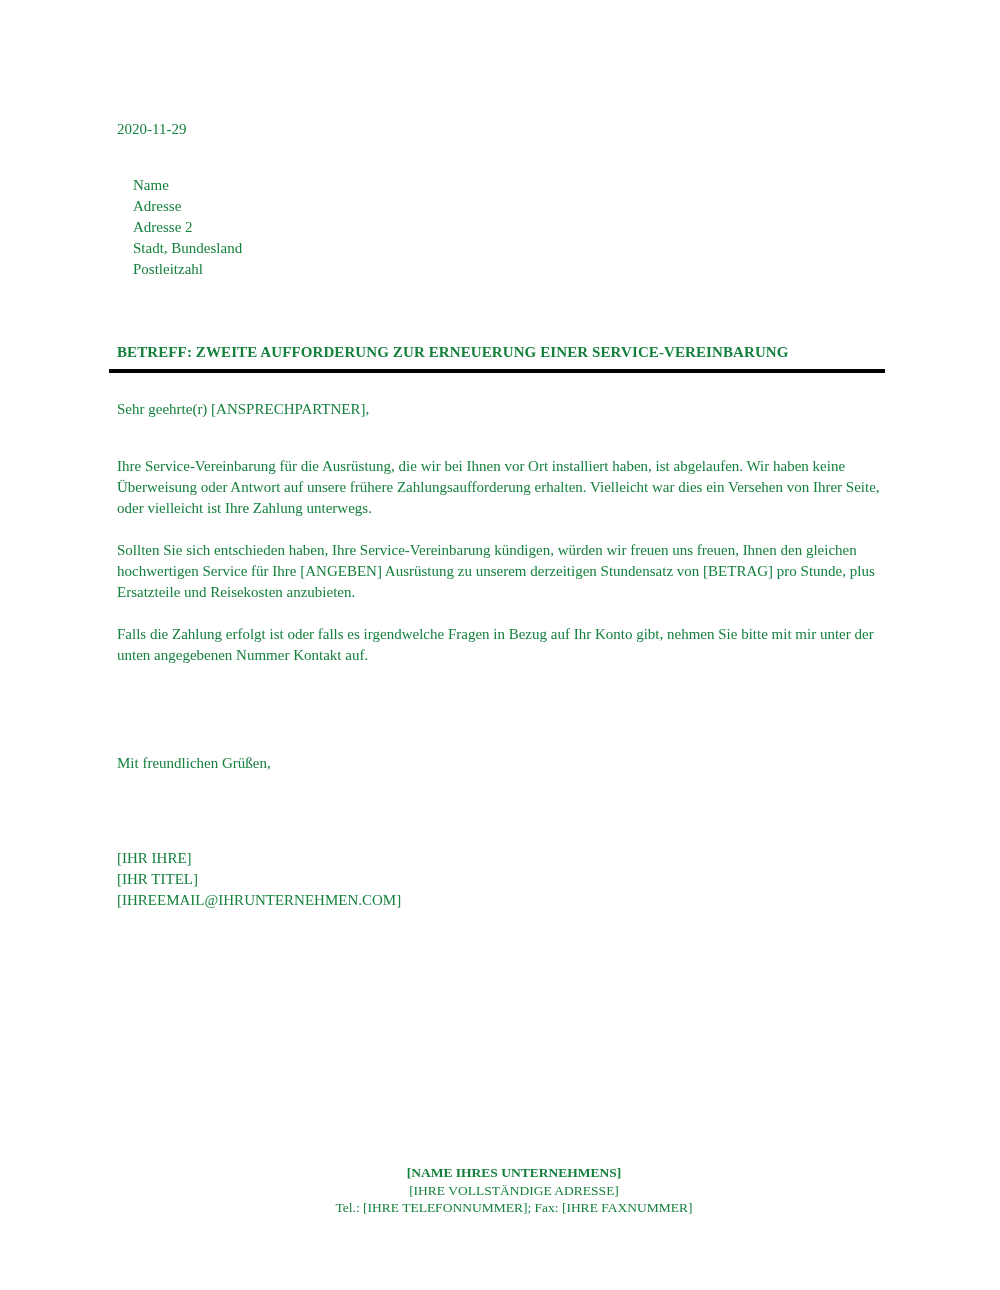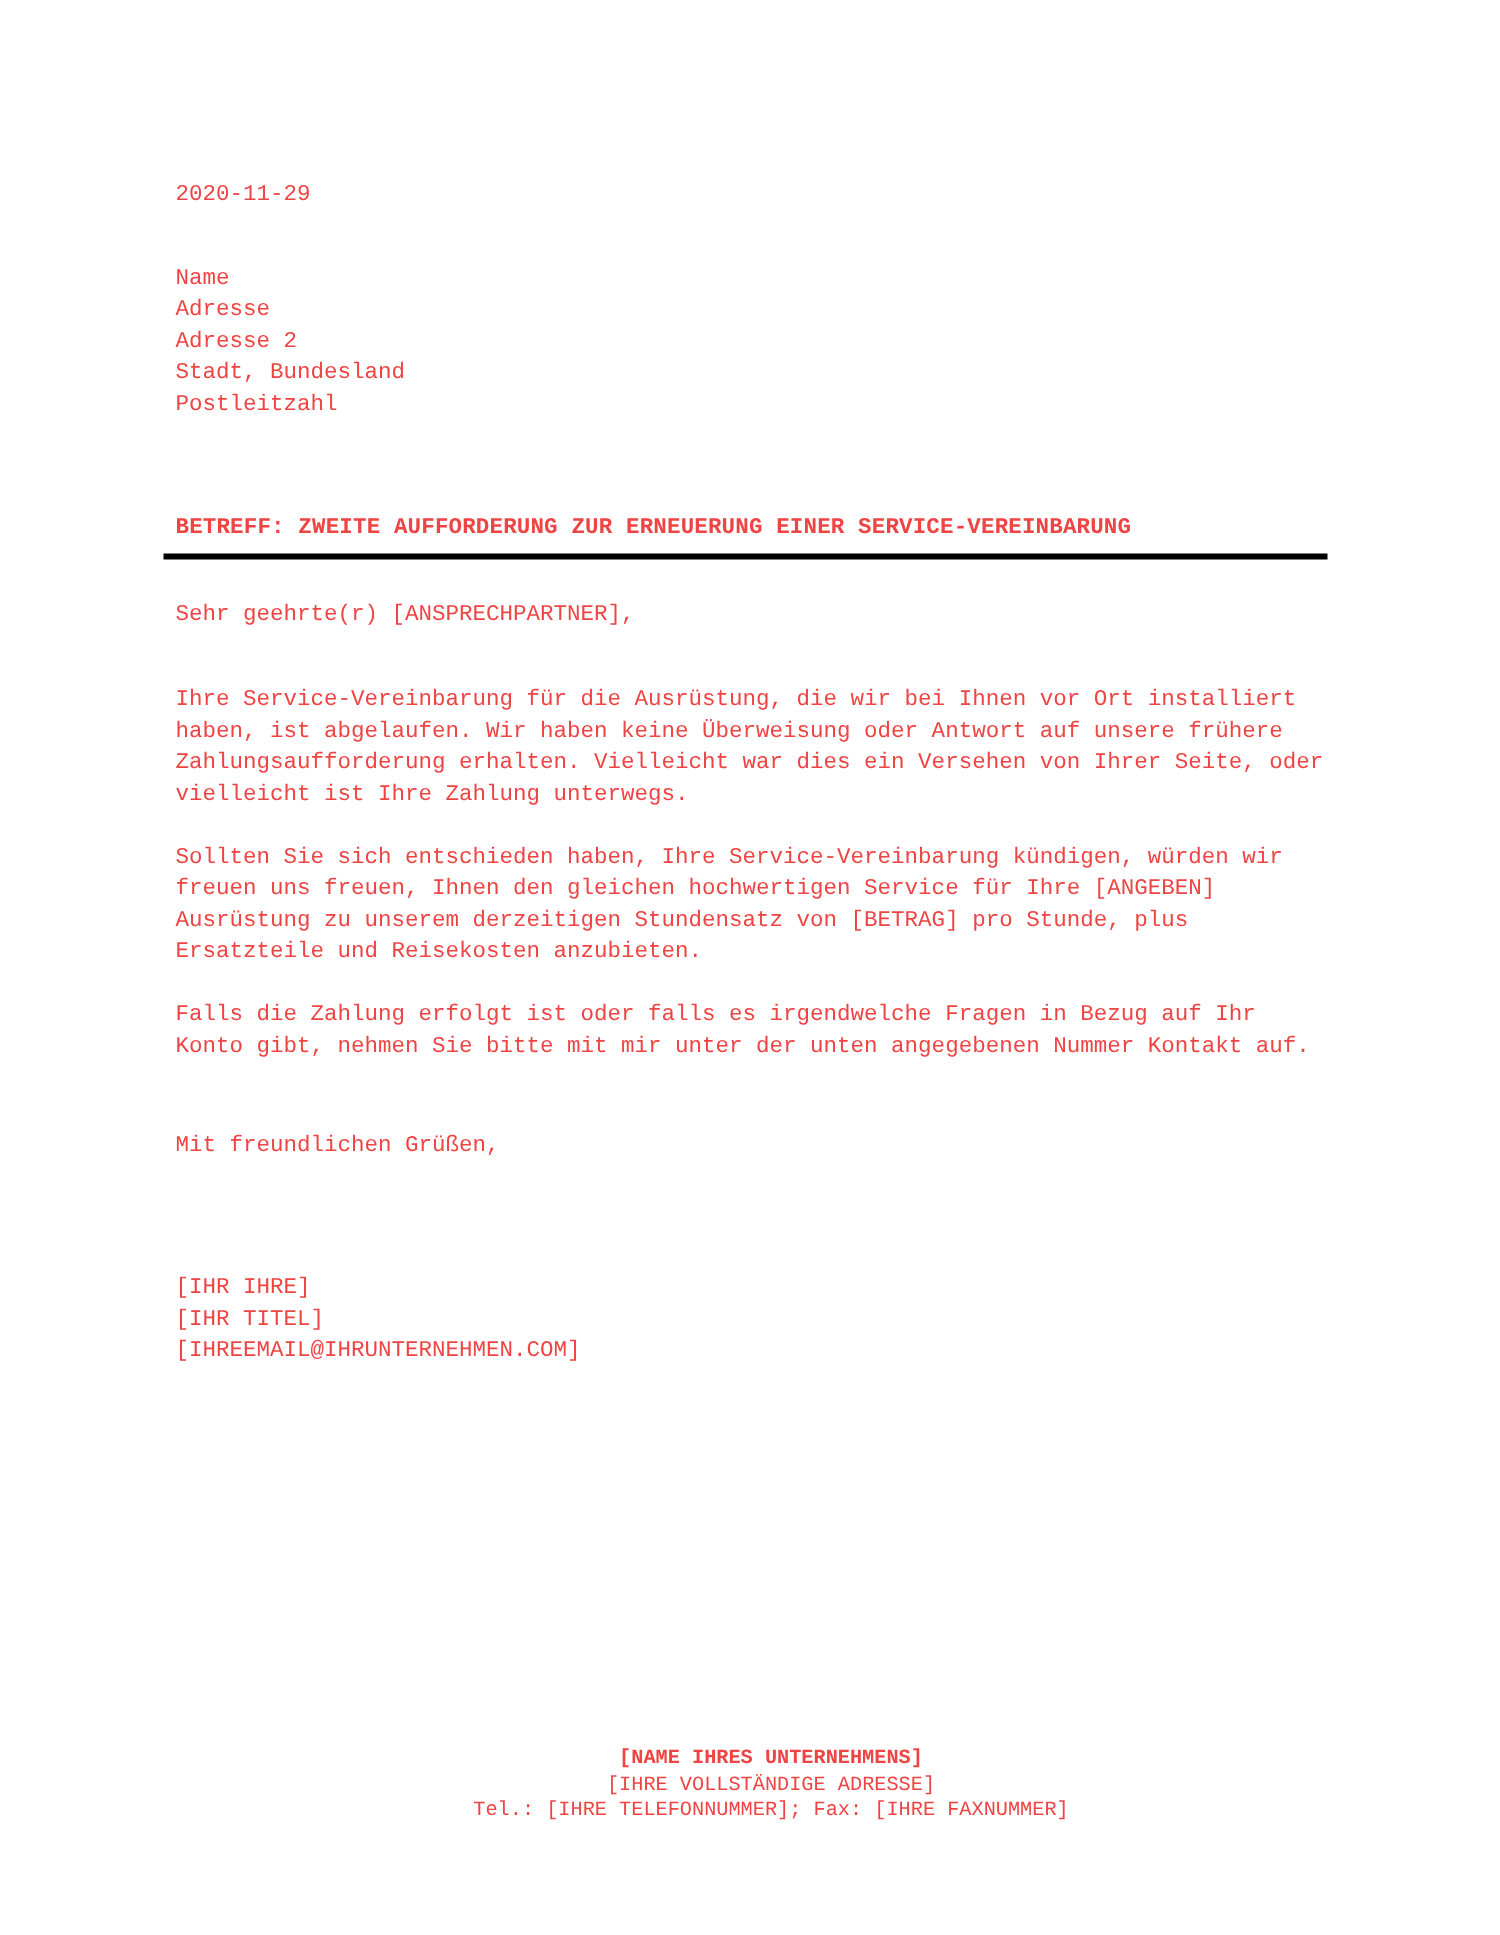--- a/index.html
+++ b/index.html
@@ -8,22 +8,22 @@
     padding: 0;
     background: #ffffff;
   }
 
   .page {
     position: relative;
     width: 1000px;
     height: 1290px;
     margin: 0 auto;
     background: #ffffff;
-    color: #ef4444;
-    font-family: Liberation Mono, monospace;
+    color: #15803d;
+    font-family: Liberation Serif, serif;
     font-size: 15px;
     line-height: 21px;
     -webkit-font-smoothing: antialiased;
     overflow: hidden;
     box-sizing: border-box;
   }
 
   .letter-body {
     position: absolute;
     left: 117px;
@@ -41,20 +41,21 @@
 
   
   .recipient-block {
     position: absolute;
     top: 175px;
     left: 0;
   }
   .recipient-block .addr-line {
     display: block;
     white-space: nowrap;
+    margin-left: 16px;
   }
 
   
   .subject-block {
     position: absolute;
     top: 342px;
     left: 0;
     width: 768px;
   }
   .subject-line {

